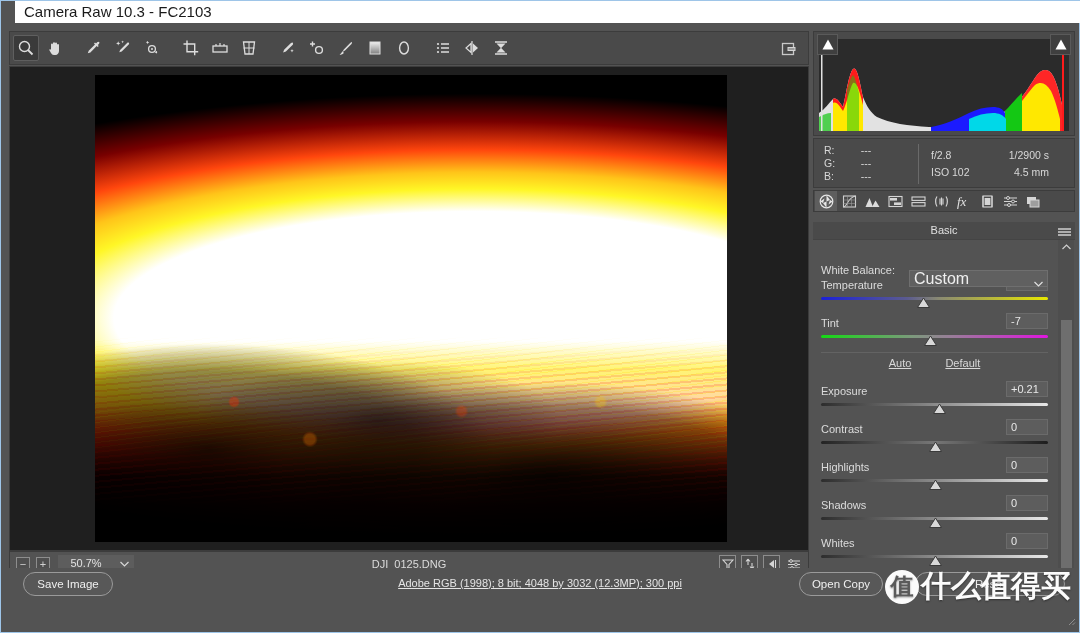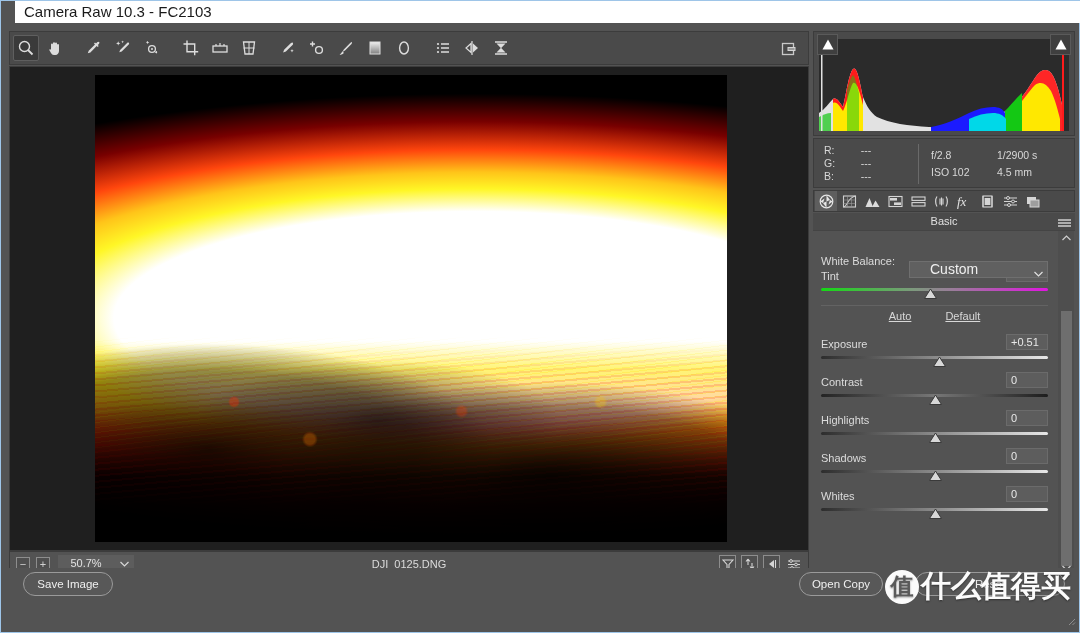--- a/index.html
+++ b/index.html
@@ -127,55 +127,55 @@
   }
   .rgbrow { display: flex; height: 13px; line-height: 13px; }
   .rgbrow .k { width: 22px; }
   .rgbrow .v { width: 40px; text-align: center; }
   #exif {
     position: absolute; left: 106px; top: 8px; width: 140px;
     text-align: center; line-height: 17px;
   }
   #exif .row { display: flex; justify-content: center; gap: 14px; }
   #exif .c { min-width: 52px; text-align: left; }
-  #exif .c.r { text-align: left; }
+  #exif .c.r { text-align: right; }
 
   #tabs {
     position: relative; width: 262px; height: 22px; margin-top: 2px;
     background: #4a4a4a; border: 1px solid #3c3c3c;
     display: flex; align-items: flex-start;
   }
   .tab {
     width: 22px; height: 20px; margin-left: 1px;
     display: flex; align-items: center; justify-content: center;
   }
   .tab.sel { background: #5e5e5e; }
 
   #paneltitle {
-    position: relative; width: 262px; height: 17px; margin-top: 1px;
+    position: relative; width: 262px; height: 17px; margin-top: 10px;
     background: #4a4a4a;
     color: #e0e0e0; font-size: 11px; text-align: center; line-height: 17px;
   }
   #panelmenu { position: absolute; right: 4px; top: 4px; }
 
   #panelbody {
     position: relative; width: 262px; height: 344px;
     background: #535353;
     border-top: 1px solid #444;
     overflow: hidden;
   }
   #panelscroll {
     position: absolute; left: 0; top: 0; width: 243px; height: 344px;
     padding: 4px 8px 0 8px;
   }
   .wbrow { display: flex; align-items: center; height: 20px; margin-top: 2px; }
   .wblabel { color: #dcdcdc; font-size: 11px; width: 88px; margin-top: 27px; }
   .wbselect {
     flex: 1; height: 17px; background: #606060; border: 1px solid #6f6f6f;
-    color: #efefef; font-size: 14px; line-height: 15px; padding-left: 20px;
+    color: #efefef; font-size: 16px; line-height: 15px; padding-left: 4px;
     position: relative;
     margin-top: 44px;
   }
   .wbselect .cv { position: absolute; right: 4px; top: 3px; }
 
   .sgroup { margin-top: 9px; }
   .shead { display: flex; align-items: flex-end; height: 16px; }
   .sname { color: #dcdcdc; font-size: 11px; flex: 1; }
   .sval {
     width: 42px; height: 16px; background: #5d5d5d;
@@ -590,20 +590,34 @@
           <span class="wbselect">
             <span>Custom</span>
             <span class="cv">
               <svg width="9" height="6" viewBox="0 0 9 6">
                   <path d="M0.5 1L4.5 5L8.5 1" fill="none" stroke="#e0e0e0" stroke-width="1.2"></path>
                 </svg>
             </span>
           </span>
         </div>
 
+        <div class="sgroup">
+          <div class="shead">
+            <span class="sname">Temperature</span>
+            <span class="sval">6350</span>
+          </div>
+          <div class="track">
+            <div class="bar temp"></div>
+            <div class="knob" id="k-temp" style="left: 45%;">
+              <svg width="13" height="10" viewBox="0 0 13 10">
+                  <path d="M6.5 0L12.5 9.5H0.5z" fill="#d8d8d8" stroke="#3a3a3a" stroke-width="1"></path>
+                </svg>
+            </div>
+          </div>
+        </div>
 
         <div class="sgroup">
           <div class="shead">
             <span class="sname">Tint</span>
             <span class="sval">-7</span>
           </div>
           <div class="track">
             <div class="bar tint"></div>
             <div class="knob" id="k-tint" style="left: 48%;">
               <svg width="13" height="10" viewBox="0 0 13 10">
@@ -617,21 +631,21 @@
 
         <div class="autodef">
           <span>Auto</span>
           <span>Default</span>
         </div>
 
         <div id="sliders-main">
             <div class="sgroup">
               <div class="shead">
                 <span class="sname">Exposure</span>
-                <span class="sval">+0.51</span>
+                <span class="sval">+0.21</span>
               </div>
               <div class="track">
                 <div class="bar plain"></div>
                 <div class="knob" style="left:52%"><svg width="13" height="10" viewBox="0 0 13 10">
                     <path d="M6.5 0L12.5 9.5H0.5z" fill="#d8d8d8" stroke="#3a3a3a" stroke-width="1"></path>
                   </svg></div>
               </div>
             </div>
             <div class="sgroup">
               <div class="shead">
@@ -696,20 +710,21 @@
           <svg width="9" height="6" viewBox="0 0 9 6">
               <path d="M0.5 1L4.5 5L8.5 1" fill="none" stroke="#cfcfcf" stroke-width="1.2"></path>
             </svg>
         </div>
       </div>
     </div>
   </div>
 
   <div id="bottom">
     <div class="pillbtn" id="saveimage">Save Image</div>
+    <div id="workflow">Adobe RGB (1998); 8 bit; 4048 by 3032 (12.3MP); 300 ppi</div>
     <div class="pillbtn" id="opencopy">Open Copy</div>
     <div class="pillbtn" id="resetbtn">Reset</div>
     <div id="watermark">
       <span id="wmcircle">值</span>
       <span>什么值得买</span>
     </div>
     <div id="resizegrip">
       <svg width="10" height="10" viewBox="0 0 10 10">
           <path d="M9 3L3 9M9 6.5L6.5 9" stroke="#8e8e8e" stroke-width="1"></path>
         </svg>

